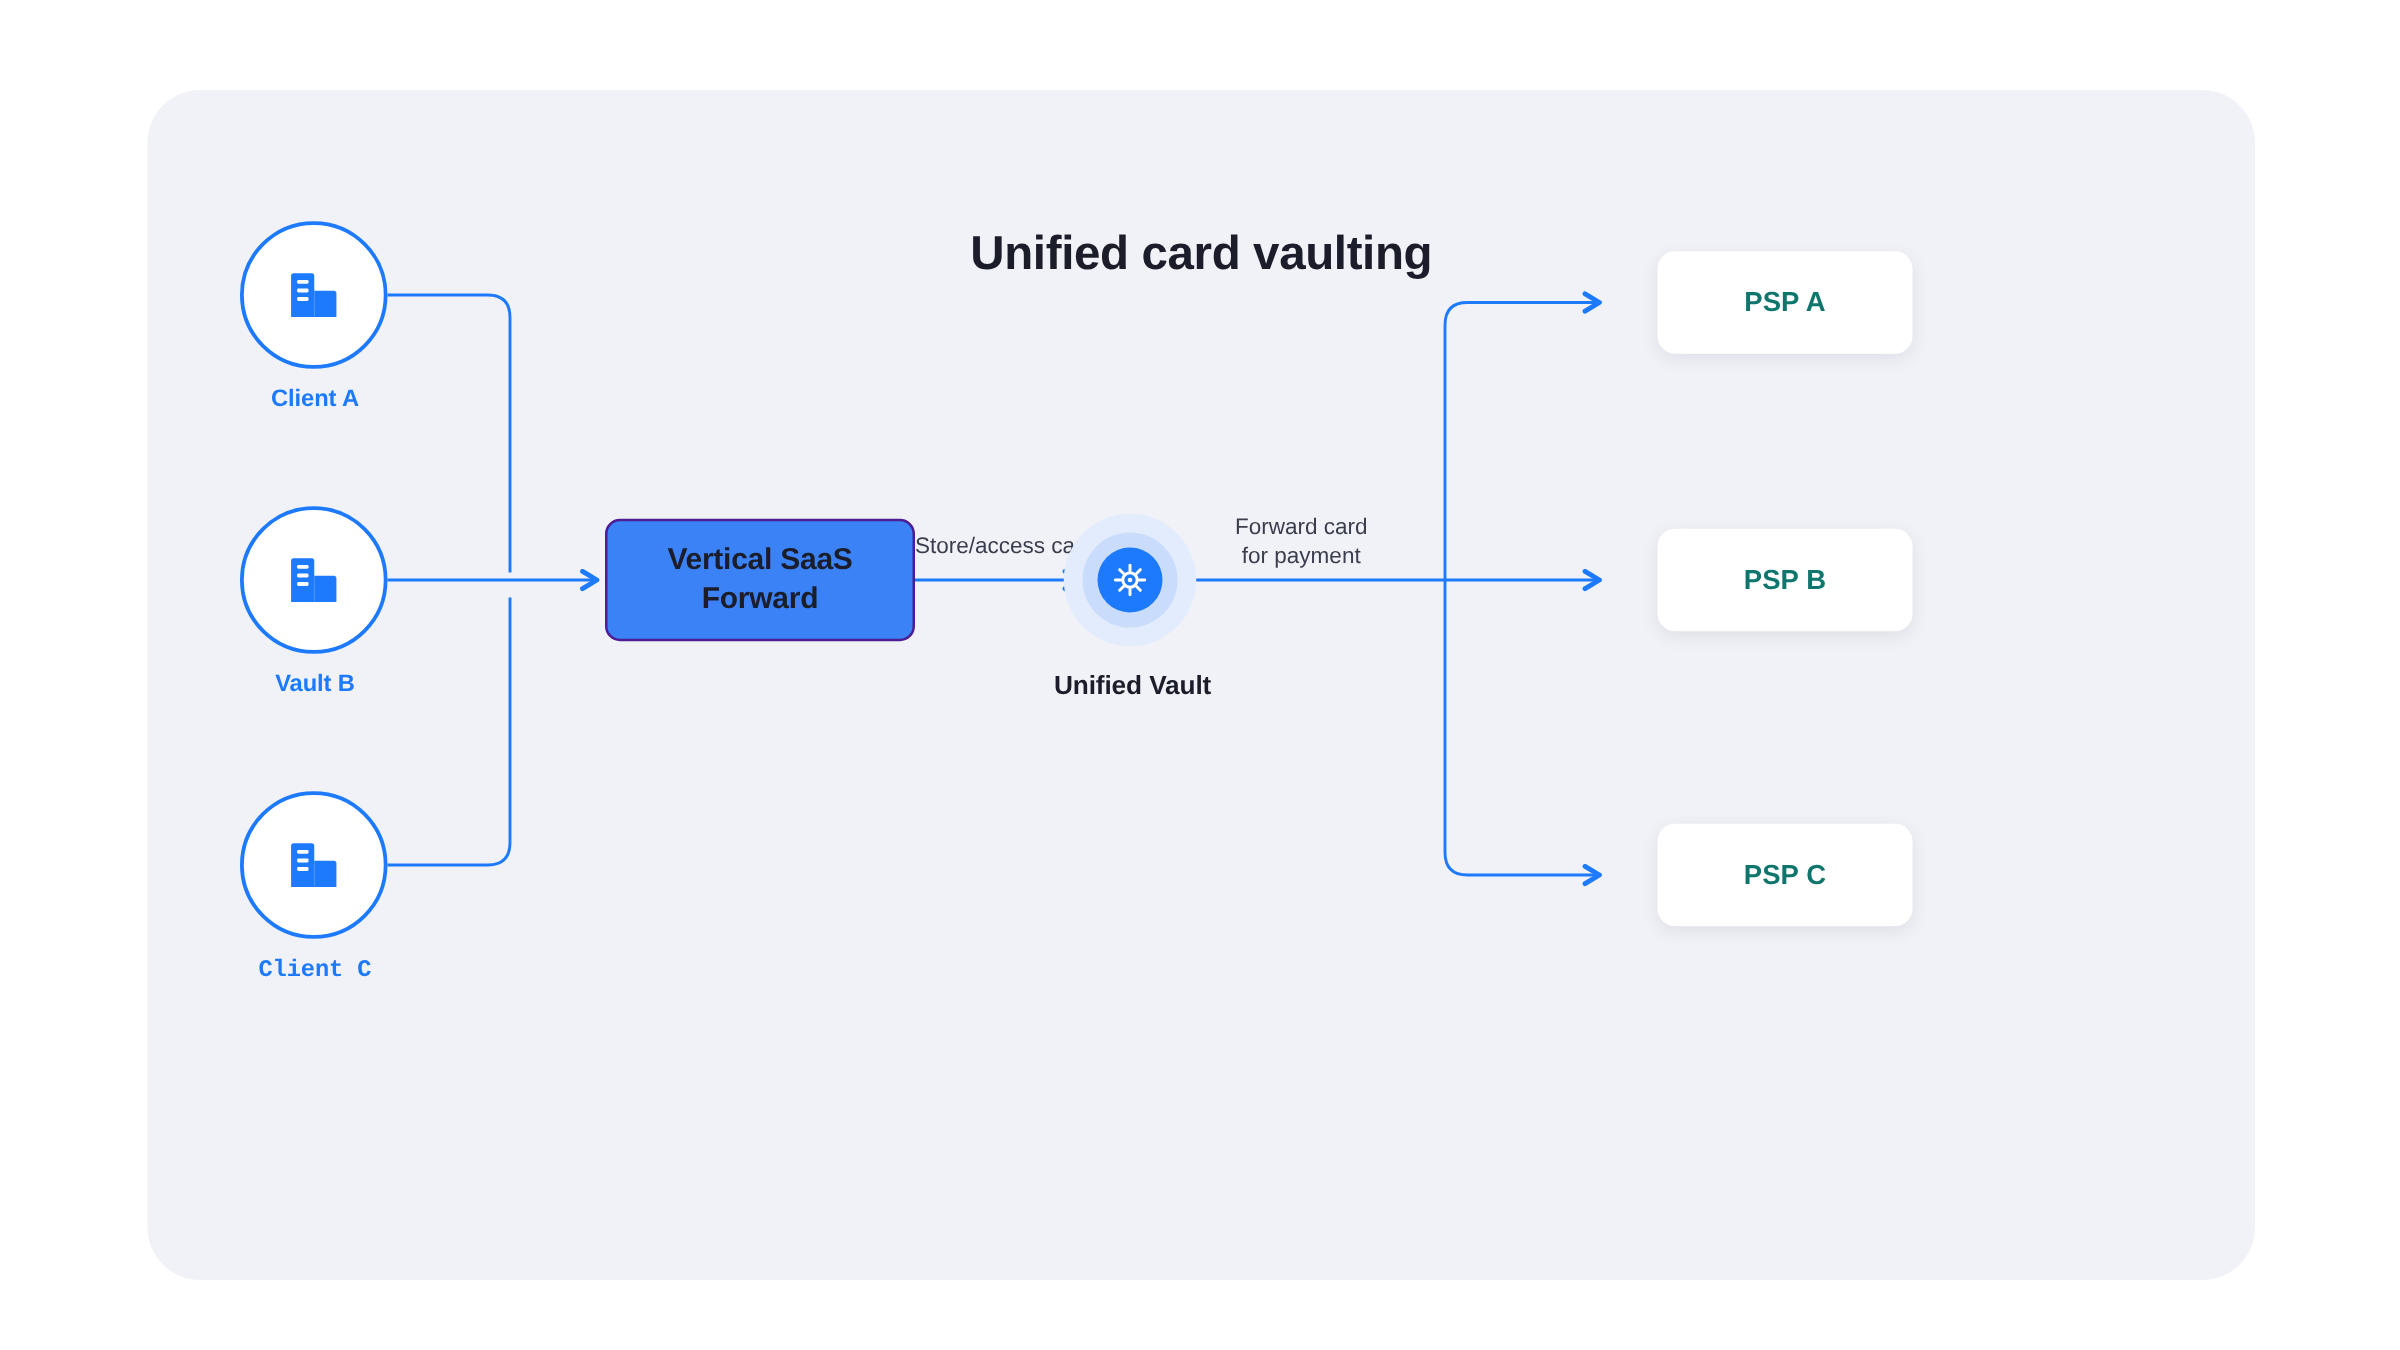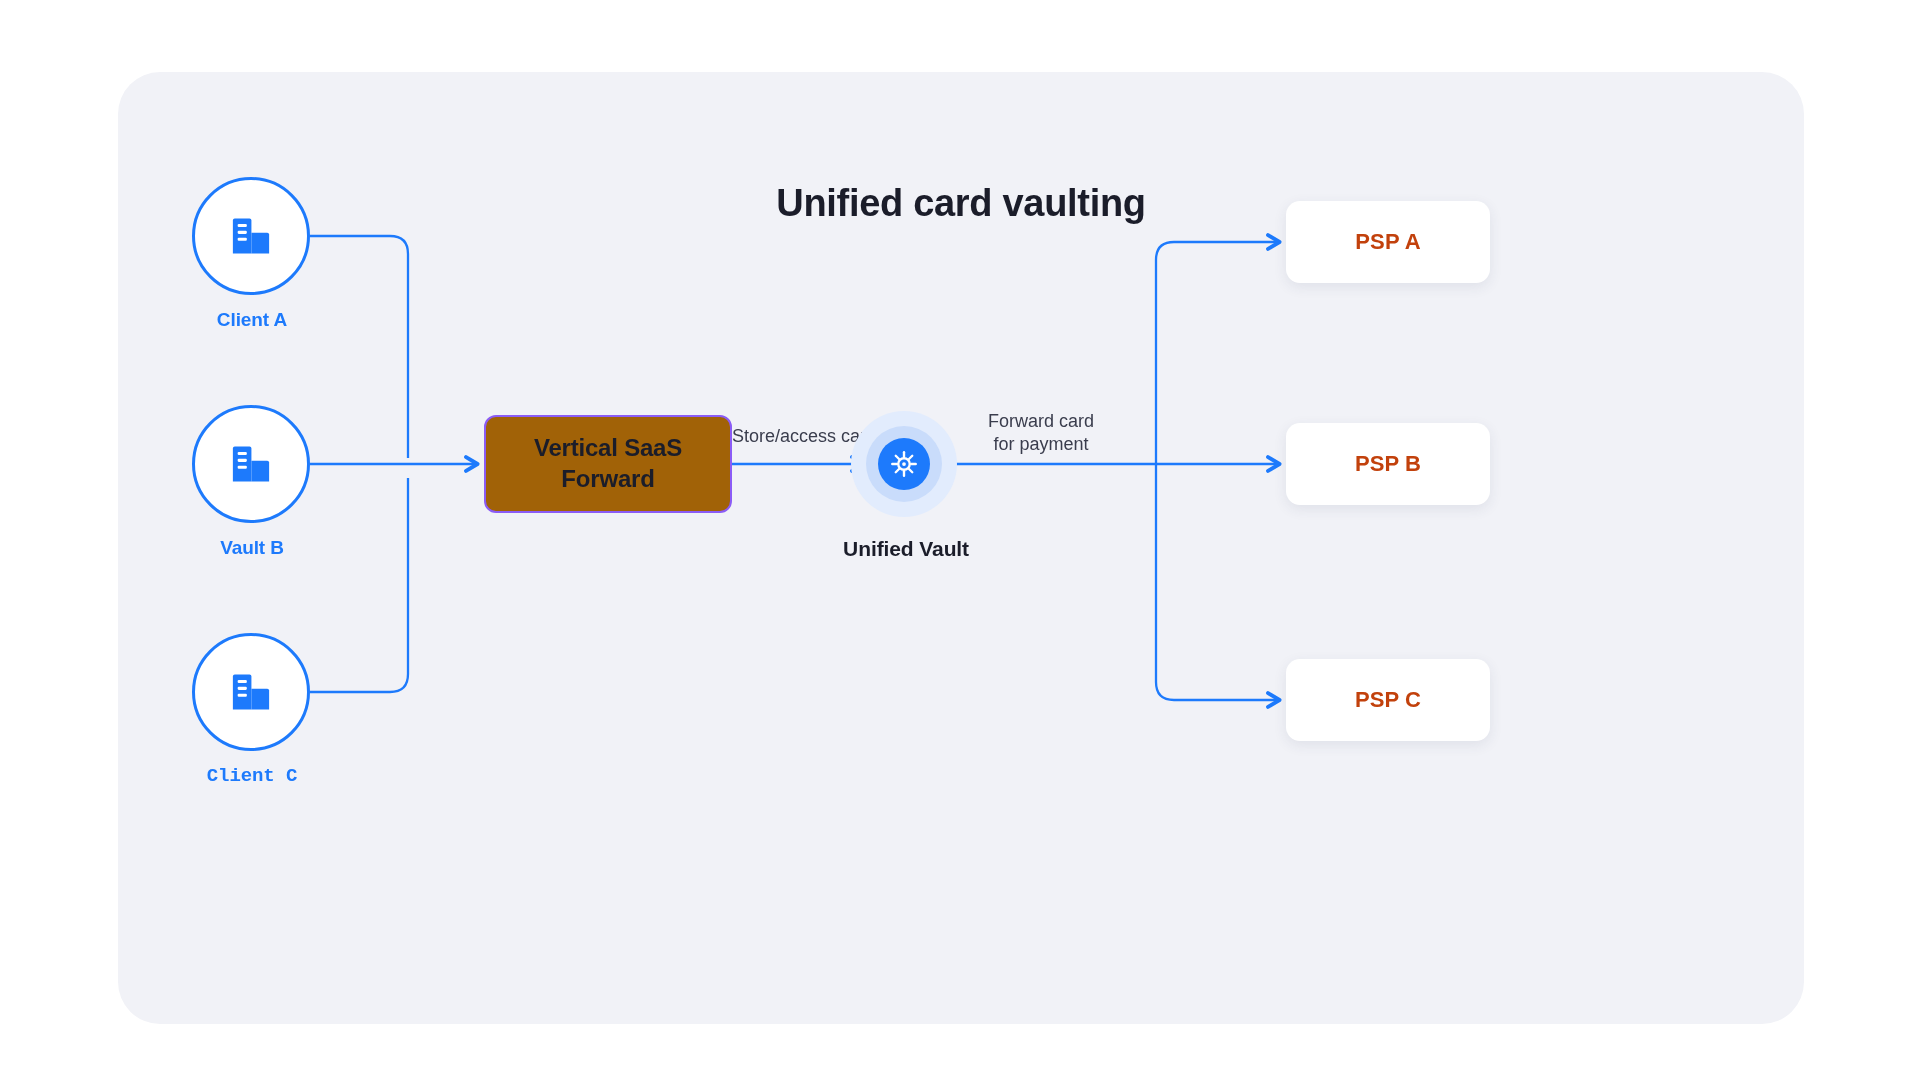--- a/index.html
+++ b/index.html
@@ -73,22 +73,22 @@
     font-weight: bold;
     color: #1d7afc;
     letter-spacing: -0.1px;
   }
   
   .saas-box {
     position: absolute;
     width: 248px;
     height: 98px;
     box-sizing: border-box;
-    background: #a16207;
-    border: 2px solid #8b5cf6;
+    background: #3b82f6;
+    border: 2px solid #4c1d95;
     border-radius: 12px;
     display: flex;
     align-items: center;
     justify-content: center;
     text-align: center;
     font-size: 24px;
     font-weight: bold;
     color: #1b1d2a;
     line-height: 1.28;
     letter-spacing: -0.2px;
@@ -142,22 +142,23 @@
     width: 204px;
     height: 82px;
     background: #ffffff;
     border-radius: 14px;
     box-shadow: 0 4px 14px rgba(40, 50, 90, 0.09);
     display: flex;
     align-items: center;
     justify-content: center;
     font-size: 22px;
     font-weight: bold;
-    color: #c2410c;
+    color: #0f766e;
     letter-spacing: 0.1px;
+    margin-left: 40px;
   }
   
   .edge-label {
     position: absolute;
     font-size: 18px;
     color: #3a3d4d;
     text-align: center;
     line-height: 1.3;
     white-space: pre-line;
   }

